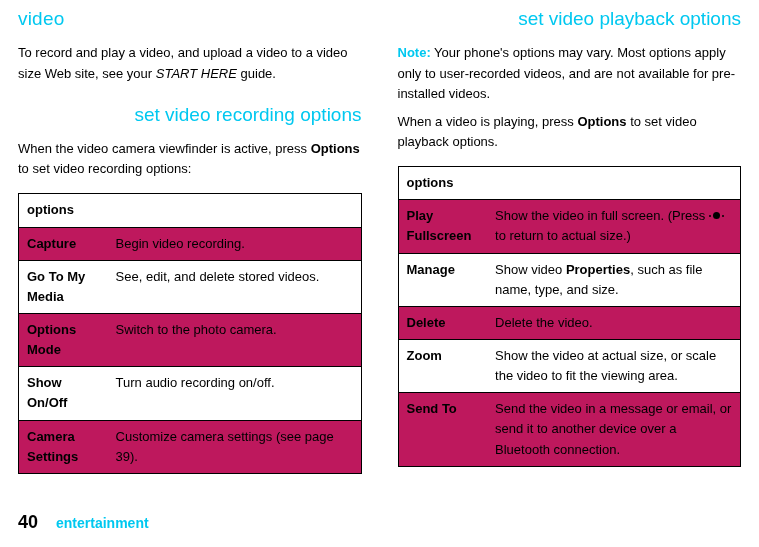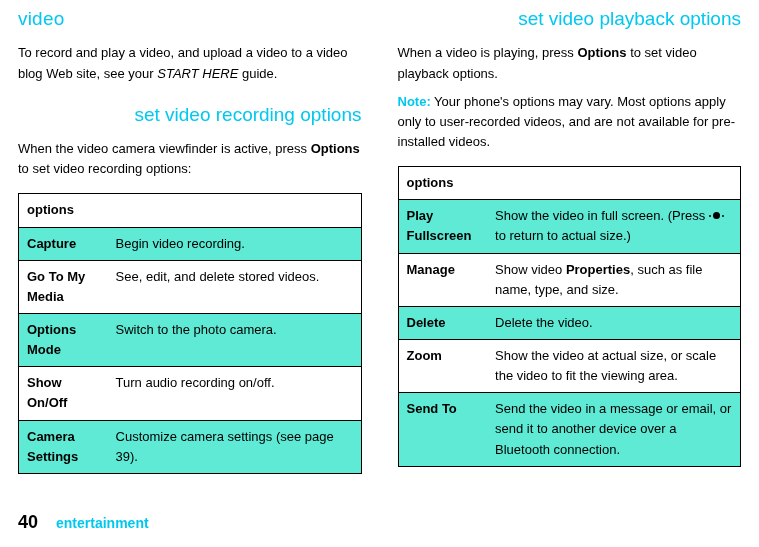--- a/index.html
+++ b/index.html
@@ -74,21 +74,21 @@
     border: 1px solid #000;
     background: #fff;
   }
   table.opt-table td {
     padding: 6px 8px;
     border-top: 1px solid #000;
     border-bottom: 1px solid #000;
     vertical-align: top;
   }
   table.opt-table tr.shaded td {
-    background: #5eead4;
+    background: #be185d;
   }
   table.opt-table td.opt-name {
     white-space: normal;
     width: 26%;
   }
   .footer {
     display: flex;
     align-items: baseline;
     gap: 18px;
     padding-top: 8px;
@@ -130,21 +130,21 @@
 </style>
 </head>
 <body>
 
 <div class="columns">
 
   <div class="col">
     <h1 class="section-title">video</h1>
 
     <p>
-      <span>To record and play a video, and upload a video to a video blog Web site, see your </span><span class="italic">START HERE</span><span> guide.</span>
+      <span>To record and play a video, and upload a video to a video size Web site, see your </span><span class="italic">START HERE</span><span> guide.</span>
     </p>
 
     <h2 class="sub-title">set video recording options</h2>
 
     <p>
       <span>When the video camera viewfinder is active, press </span><span class="bold-cond">Options</span><span> to set video recording options:</span>
     </p>
 
     <table class="opt-table">
       <thead>
@@ -174,25 +174,25 @@
           <td>Customize camera settings (see page 39).</td>
         </tr>
       </tbody>
     </table>
   </div>
 
   <div class="col">
     <h2 class="sub-title" style="margin-top:0">set video playback options</h2>
 
     <p>
+      <span class="note-label">Note:</span><span> Your phone's options may vary. Most options apply only to user-recorded videos, and are not available for pre-installed videos.</span>
+    </p>
+
+    <p>
       <span>When a video is playing, press </span><span class="bold-cond">Options</span><span> to set video playback options.</span>
-    </p>
-
-    <p>
-      <span class="note-label">Note:</span><span> Your phone's options may vary. Most options apply only to user-recorded videos, and are not available for pre-installed videos.</span>
     </p>
 
     <table class="opt-table">
       <thead>
         <tr>
           <th colspan="2">options</th>
         </tr>
       </thead>
       <tbody>
         <tr class="shaded">

